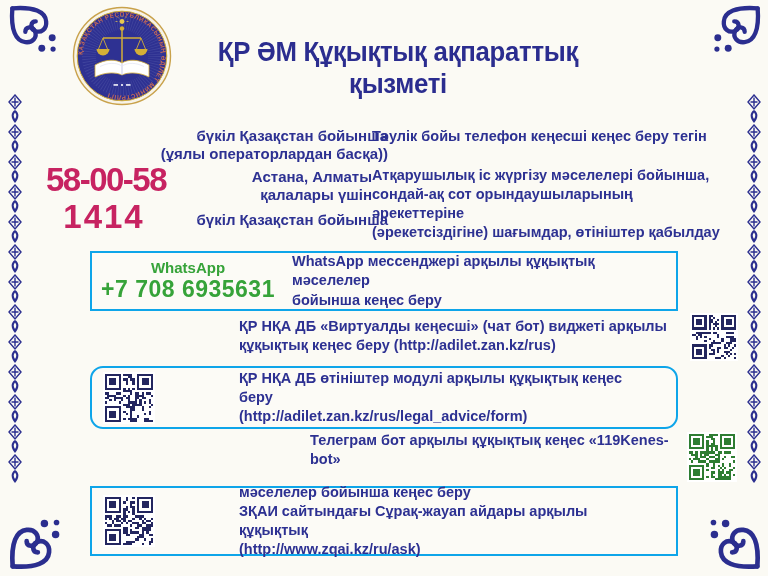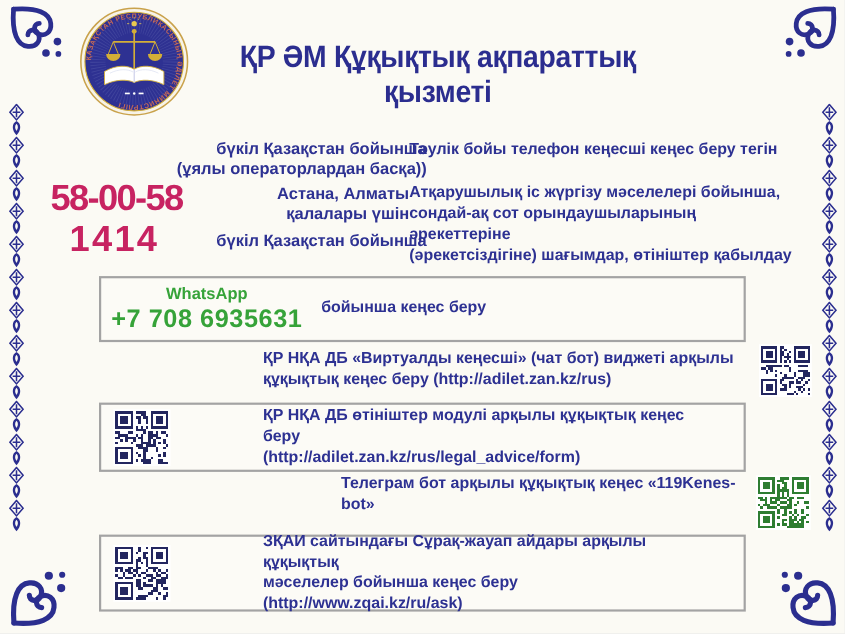--- a/index.html
+++ b/index.html
@@ -29,29 +29,29 @@
   .num2{left:40px;top:163px;width:132px;font-size:33px;letter-spacing:-1.5px;}
   .num3{left:56px;top:200px;width:96px;font-size:33px;letter-spacing:2px;}
   .scope{position:absolute;font-weight:bold;text-align:right;font-size:15px;line-height:1.2;color:#2d3192;}
   .scope1{left:140px;top:127px;width:248px;}
   .scope2{left:184px;top:168px;width:188px;}
   .scope3{left:140px;top:211px;width:248px;}
   .note{position:absolute;left:372px;font-weight:bold;font-size:14.5px;line-height:1.3;color:#2d3192;}
   .note1{top:127px;width:335px;}
   .note2{top:166px;width:350px;}
   
-  .box{position:absolute;border:2px solid #a3a3a3;display:flex;align-items:center;box-sizing:border-box;background:#fcfbf6;}
+  .box{position:absolute;border:2px solid #0ea5e9;display:flex;align-items:center;box-sizing:border-box;background:#fcfbf6;}
   .wabox{left:90px;top:251px;width:588px;height:60px;}
   .wa-left{width:192px;text-align:center;color:#36a339;font-weight:bold;}
   .wa-name{font-size:15px;line-height:1.1;}
   .wa-number{font-size:23px;line-height:1.15;letter-spacing:0.5px;}
   .svc-text{font-weight:bold;font-size:14.5px;line-height:1.32;color:#2d3192;}
   .wa-desc{margin-left:8px;width:380px;}
   .svc1{position:absolute;left:239px;top:317px;width:440px;}
-  .box2{left:90px;top:366px;width:588px;height:63px;padding-left:11px;}
+  .box2{left:90px;top:366px;width:588px;height:63px;padding-left:11px;border-radius:13px;}
   .box2 .svc-text{margin-left:84px;width:420px;}
   .box4{left:90px;top:486px;width:588px;height:70px;padding-left:11px;}
   .box4 .svc-text{margin-left:84px;width:420px;}
   .svc3{position:absolute;left:310px;top:431px;width:366px;}
   .qr{position:absolute;}
   .qr.q1{left:690px;top:313px;width:48px;height:48px;}
   .qr.q3{left:687px;top:432px;width:50px;height:50px;}
   .qr-in{width:52px;height:52px;flex:0 0 auto;}
 </style>
 </head>
@@ -382,20 +382,21 @@
     <div>сондай-ақ сот орындаушыларының әрекеттеріне</div>
     <div>(әрекетсіздігіне) шағымдар, өтініштер қабылдау</div>
   </div>
 
   <div class="box wabox">
     <div class="wa-left">
       <div class="wa-name">WhatsApp</div>
       <div class="wa-number">+7 708 6935631</div>
     </div>
     <div class="svc-text wa-desc">
+      <div>WhatsApp мессенджері арқылы құқықтық мәселелер</div>
       <div>бойынша кеңес беру</div>
     </div>
   </div>
 
   <div class="svc-text svc1">
     <div>ҚР НҚА ДБ «Виртуалды кеңесші» (чат бот) виджеті арқылы</div>
     <div>құқықтық кеңес беру (http://adilet.zan.kz/rus)</div>
   </div>
   <div class="qr q1"><svg viewBox="-0.8 -0.8 22.6 22.6" width="100%" height="100%" shape-rendering="crispEdges">
         <rect x="-0.8" y="-0.8" width="22.6" height="22.6" fill="#ffffff"></rect>
@@ -912,19 +913,19 @@
           <rect x="1" y="1" width="5" height="5" fill="#ffffff"></rect>
           <rect x="2" y="2" width="3" height="3" fill="#23265f"></rect>
           <rect x="14" y="0" width="7" height="7" fill="#23265f"></rect>
           <rect x="15" y="1" width="5" height="5" fill="#ffffff"></rect>
           <rect x="16" y="2" width="3" height="3" fill="#23265f"></rect>
           <rect x="0" y="14" width="7" height="7" fill="#23265f"></rect>
           <rect x="1" y="15" width="5" height="5" fill="#ffffff"></rect>
           <rect x="2" y="16" width="3" height="3" fill="#23265f"></rect>
         </svg></div>
     <div class="svc-text">
+      <div>мәселелер бойынша кеңес беру</div>
       <div>ЗҚАИ сайтындағы Сұрақ-жауап айдары арқылы құқықтық</div>
-      <div>мәселелер бойынша кеңес беру</div>
       <div>(http://www.zqai.kz/ru/ask)</div>
     </div>
   </div>
 
 </div>
 
 </body></html>

